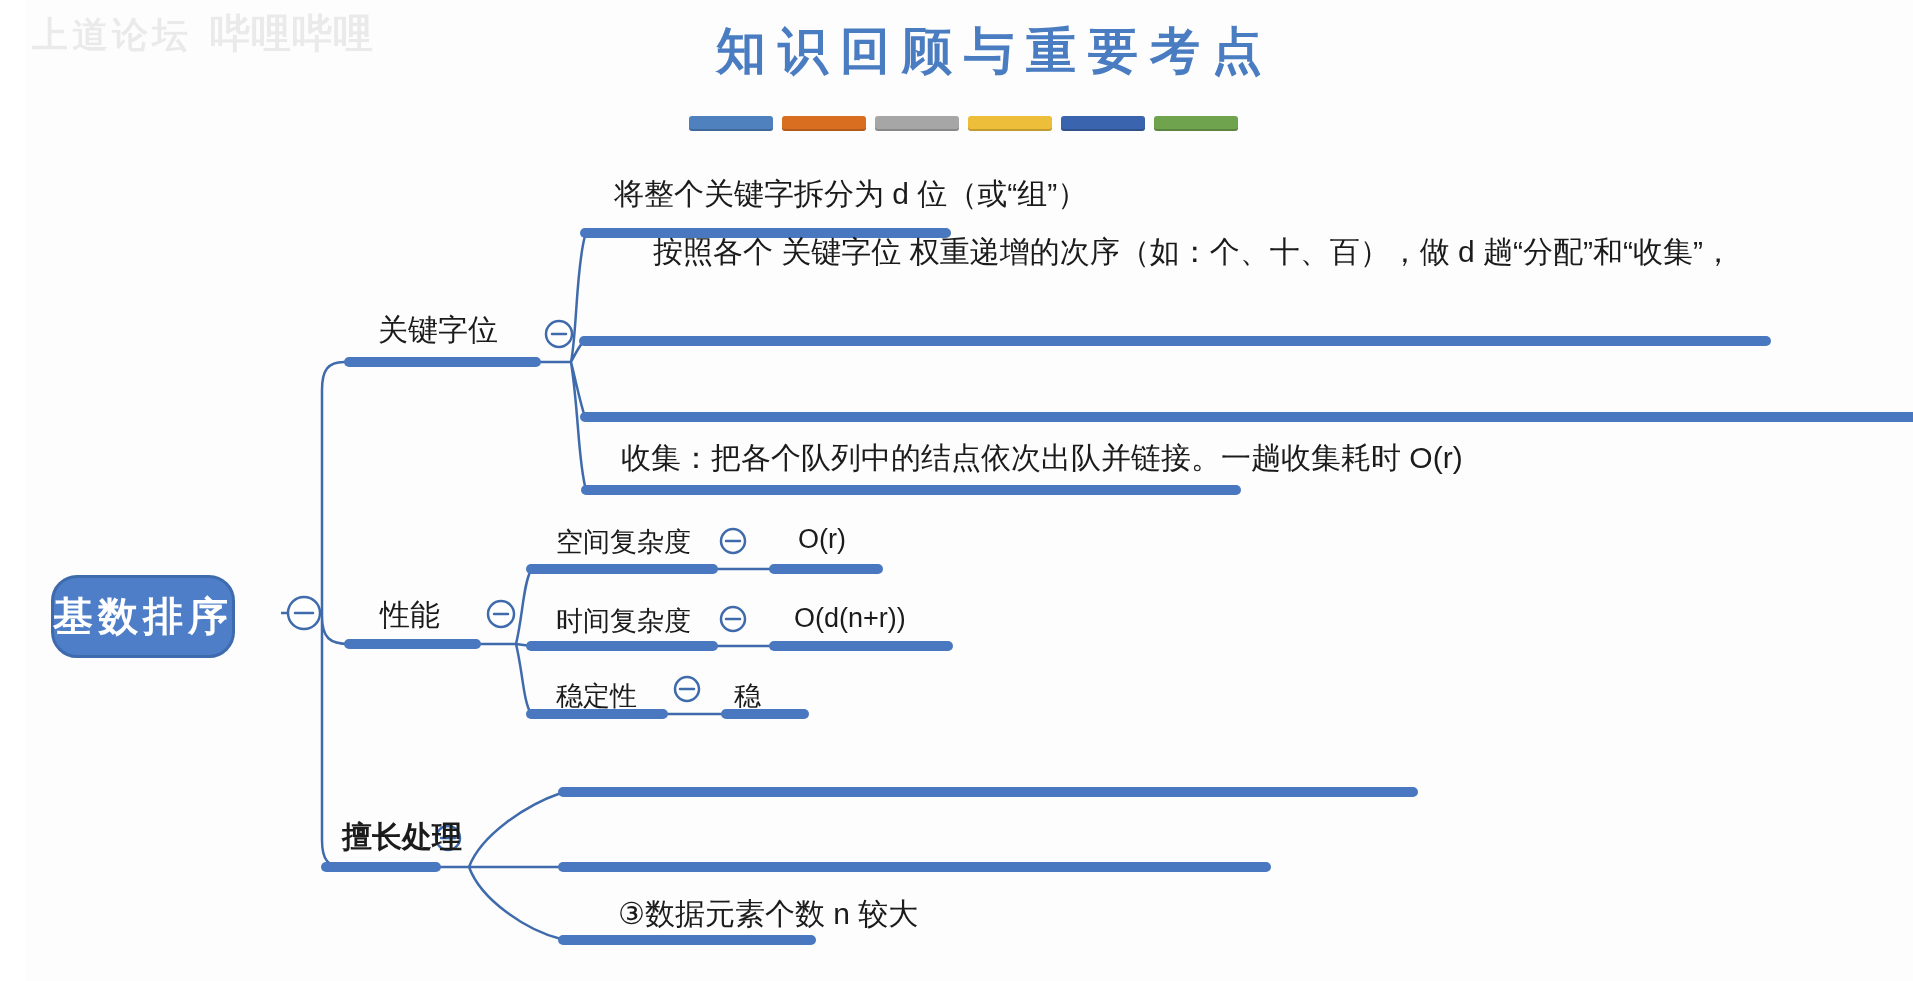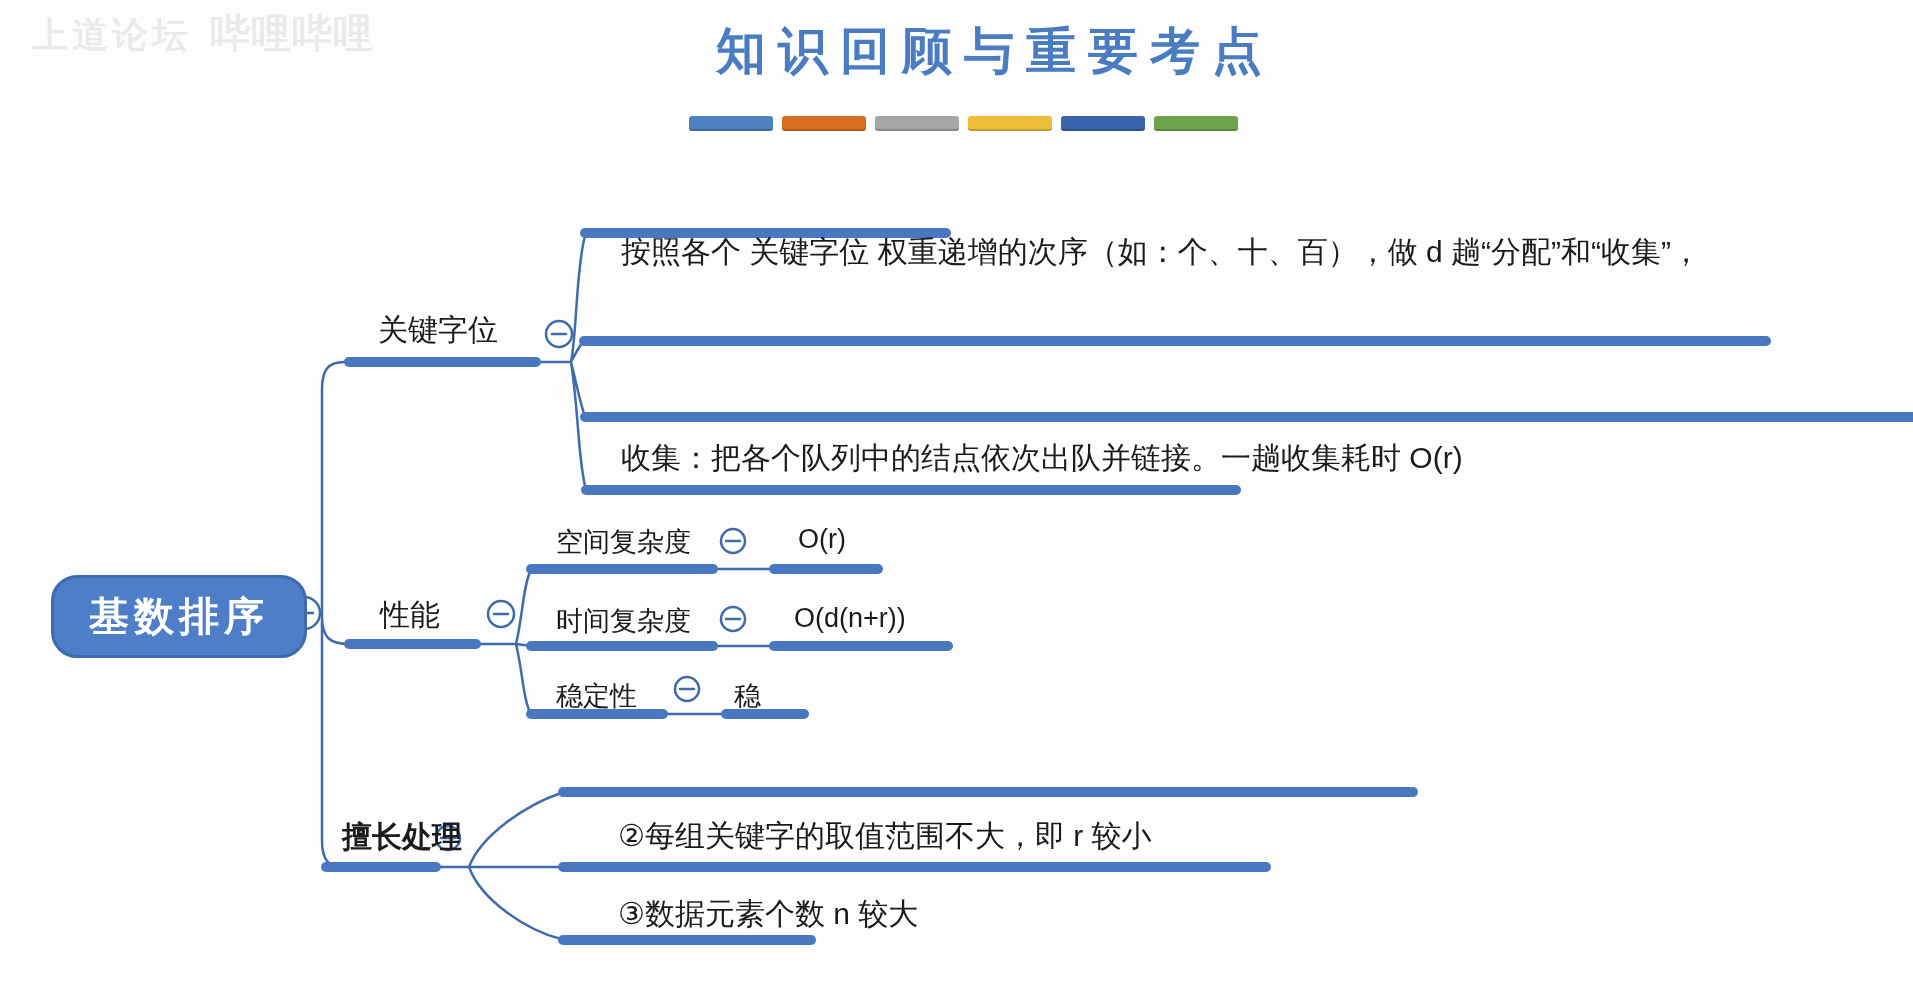--- a/index.html
+++ b/index.html
@@ -4,21 +4,21 @@
 <style>
   html,body{margin:0;padding:0;background:#fff;}
   body{font-family:"Liberation Sans","DejaVu Sans",sans-serif;color:#1b1b1b;}
   .stage{position:relative;width:1913px;height:981px;background:#fdfdfd;overflow:hidden;margin-left:26px;}
   .abs{position:absolute;white-space:nowrap;}
   .watermark{left:6px;top:6px;font-size:36px;font-weight:bold;color:#000;opacity:0.07;letter-spacing:4px;}
   .watermark .wm-logo{font-size:40px;margin-left:18px;letter-spacing:1px;}
   .page-title{left:690px;top:18px;font-size:50px;font-weight:bold;letter-spacing:12px;color:#4a7cc2;}
   .legend{left:663px;top:116px;display:flex;gap:9px;}
   .legend span{display:inline-block;width:84px;height:15px;border-radius:3px;box-shadow:inset 0 -2px 0 rgba(0,0,0,0.18);}
-  .root-node{left:25px;top:575px;width:256px;height:83px;background:#4d7ec7;border:3px solid #3e6aae;border-radius:26px;
+  .root-node{left:25px;top:575px;width:184px;height:83px;background:#4d7ec7;border:3px solid #3e6aae;border-radius:26px;
              display:flex;align-items:center;justify-content:center;color:#fff;font-size:40px;font-weight:bold;letter-spacing:5px;box-sizing:border-box;}
   .branch-label{font-size:30px;}
   .node-text{font-size:30px;}
   .perf-text{font-size:27px;}
   .two-line{line-height:45px;}
   svg.wires{position:absolute;left:0;top:0;}
   .minus-circle circle{fill:#ffffff;stroke:#3f6bac;stroke-width:2.5;}
   .minus-circle line{stroke:#3f6bac;stroke-width:2.5;stroke-linecap:round;}
 </style>
 </head>
@@ -113,30 +113,30 @@
       <span style="background: rgb(237, 190, 58);"></span>
       <span style="background: rgb(58, 100, 173);"></span>
       <span style="background: rgb(112, 163, 77);"></span>
     </div>
 
   <div class="abs root-node" style="background: rgb(77, 126, 199);">
     <span>基数排序</span>
   </div>
 
   <div class="abs branch-label" style="left:352px;top:310px;">关键字位</div>
-  <div class="abs node-text two-line" style="left:595px;top:229px;">
+  <div class="abs node-text" style="left:588px;top:174px;">将整个关键字拆分为 d 位（或“组”）</div>
+  <div class="abs node-text two-line" style="left:627px;top:229px;">
     <div>按照各个 关键字位 权重递增的次序（如：个、十、百），做 d 趟“分配”和“收集”，</div>
   </div>
   <div class="abs node-text" style="left:595px;top:438px;">收集：把各个队列中的结点依次出队并链接。一趟收集耗时 O(r)</div>
 
   <div class="abs branch-label" style="left:354px;top:595px;">性能</div>
   <div class="abs perf-text" style="left:530px;top:524px;">空间复杂度</div>
   <div class="abs perf-text" style="left:772px;top:524px;">O(r)</div>
   <div class="abs perf-text" style="left:530px;top:603px;">时间复杂度</div>
   <div class="abs perf-text" style="left:768px;top:603px;">O(d(n+r))</div>
   <div class="abs perf-text" style="left:530px;top:678px;">稳定性</div>
   <div class="abs perf-text" style="left:708px;top:678px;">稳</div>
 
   <div class="abs branch-label" style="left:316px;top:817px;font-weight:bold;">擅长处理</div>
-  <div class="abs node-text" style="left:592px;top:816px;">②每组关键字的取值范围不大，即 r 较小</div>
   <div class="abs node-text" style="left:592px;top:894px;">③数据元素个数 n 较大</div>
 
 </div>
 
 </body></html>

